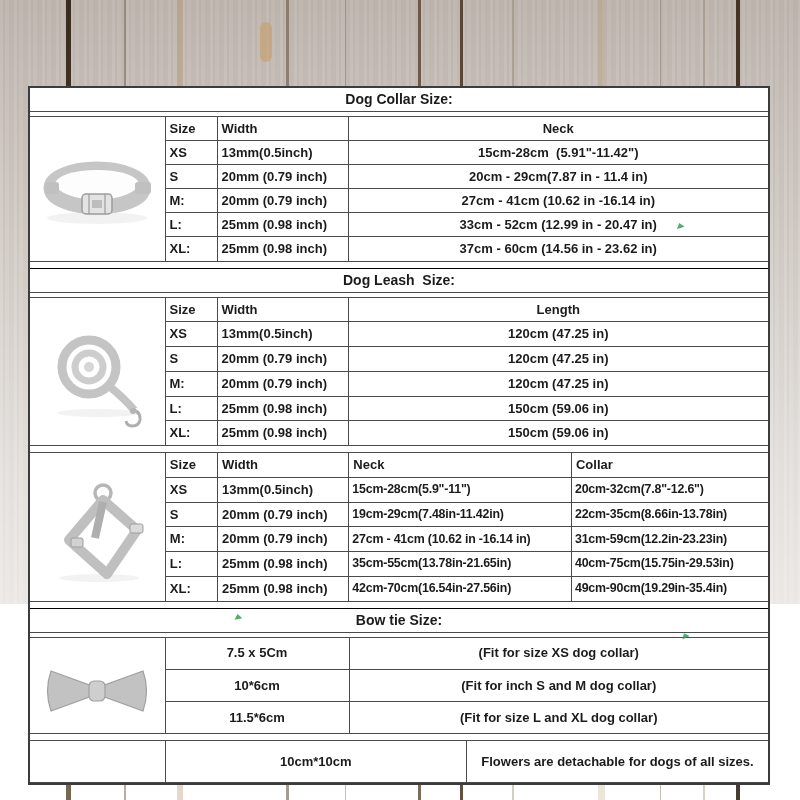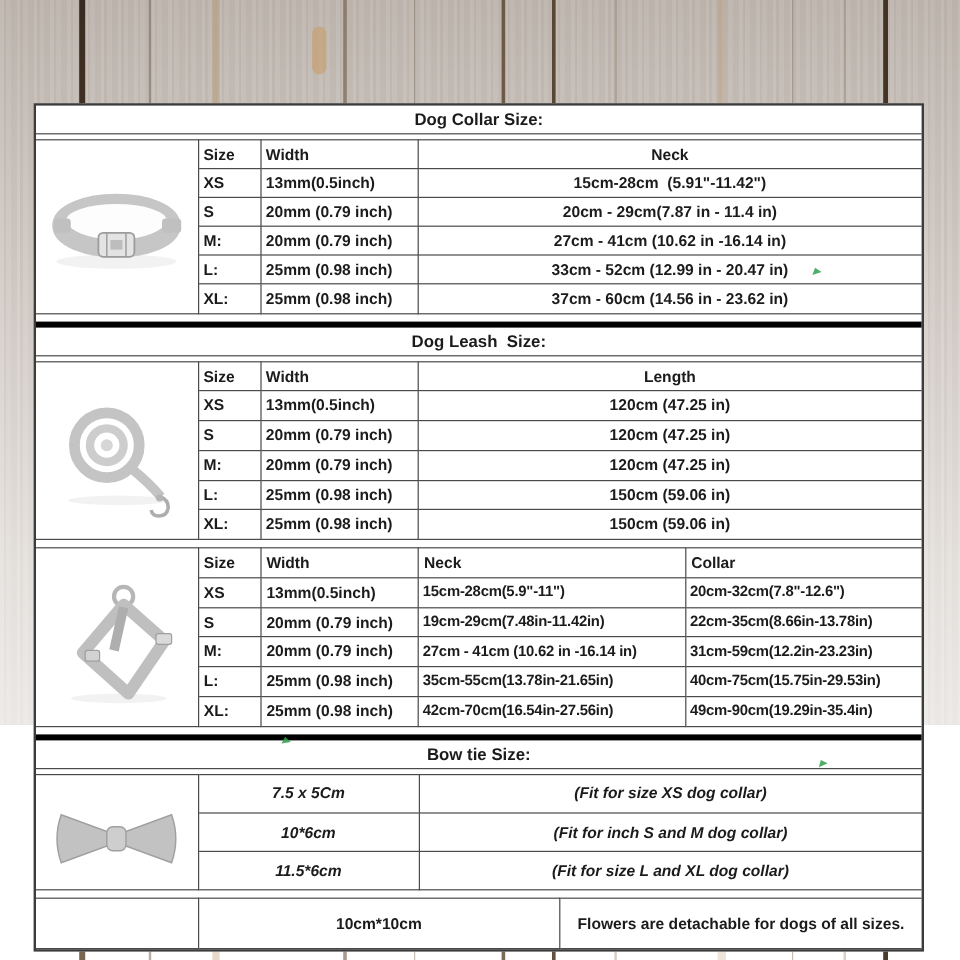--- a/index.html
+++ b/index.html
@@ -35,21 +35,21 @@
   .chip{position:absolute;left:260px;top:22px;width:12px;height:40px;border-radius:6px;
         background:#c89a62;opacity:.55;}
   
   .panel{
     position:absolute;left:28px;top:86px;width:742px;
     background:#ffffff;border:2px solid #3c3c3c;box-sizing:border-box;
     color:#1b1b1b;
   }
   .section-title{
     height:23px;line-height:23px;text-align:center;font-weight:bold;font-size:14px;
-    border-top:5px solid #000000;border-bottom:1px solid #4a4a4a;
+    border-top:1px solid #000000;border-bottom:1px solid #4a4a4a;
     white-space:pre-wrap;
   }
   .section-title.first{border-top:none;}
   table.grid{
     width:100%;border-collapse:collapse;table-layout:fixed;
     margin:4px 0 6px 0;
     padding-left:15px;
   }
   table.grid th, table.grid td{
     border:1px solid #4a4a4a;font-weight:bold;font-size:13px;
@@ -58,21 +58,21 @@
   table.grid th{height:21px;}
   table.grid td:first-child, table.grid th:first-child{border-left:none;}
   table.grid td:last-child,  table.grid th:last-child{border-right:none;}
   .al{text-align:left;}
   .ac{text-align:center;}
   .img-cell{text-align:center;vertical-align:middle;padding:0 !important;}
   .c-img{width:135px;} .c-size{width:52px;} .c-width{width:131px;}
   .t4 .c-neck{width:222px;} .t4 .c-chest{width:196px;}
   .t4 td.sm{font-size:12.4px;letter-spacing:-0.2px;padding:0 3px;}
   .tb .c-dim{width:184px;}
-  .tb td{height:19px;font-style:italic;}
+  .tb td{height:19px;}
   .tf td{height:44px;font-size:13.5px;}
   table.tf{margin-bottom:0;}
   
   .artifact{position:absolute;width:0;height:0;
     border-left:4px solid transparent;border-right:4px solid transparent;
     border-bottom:5px solid #2fa04a;opacity:.85;}
   .a1{left:676px;top:223px;transform:rotate(-18deg);}
   .a2{left:234px;top:614px;transform:rotate(-10deg);}
   .a3{left:681px;top:633px;transform:rotate(-25deg);}
 </style>

